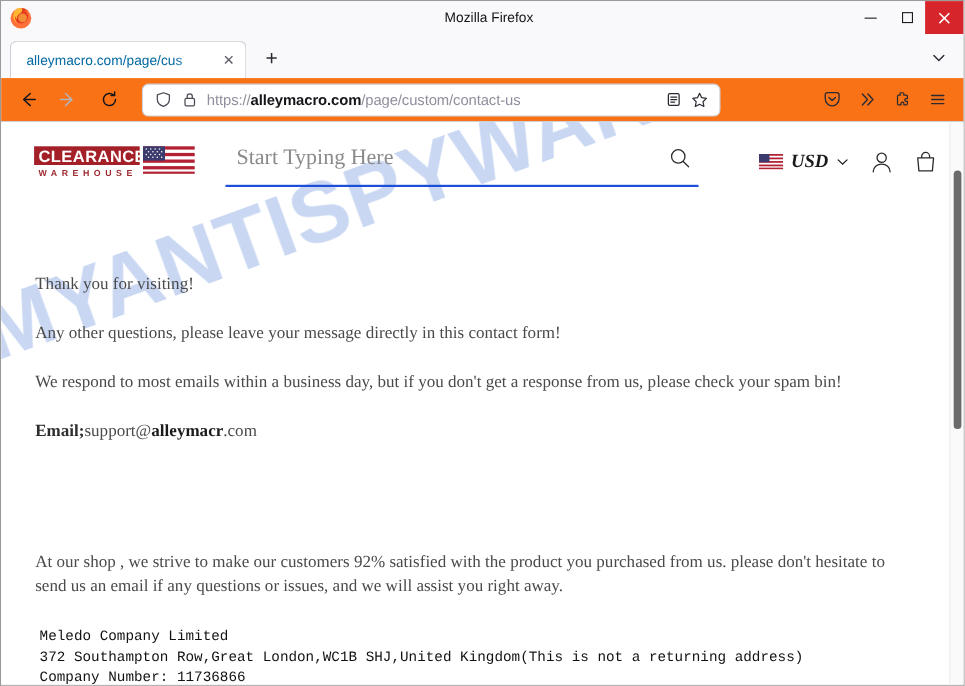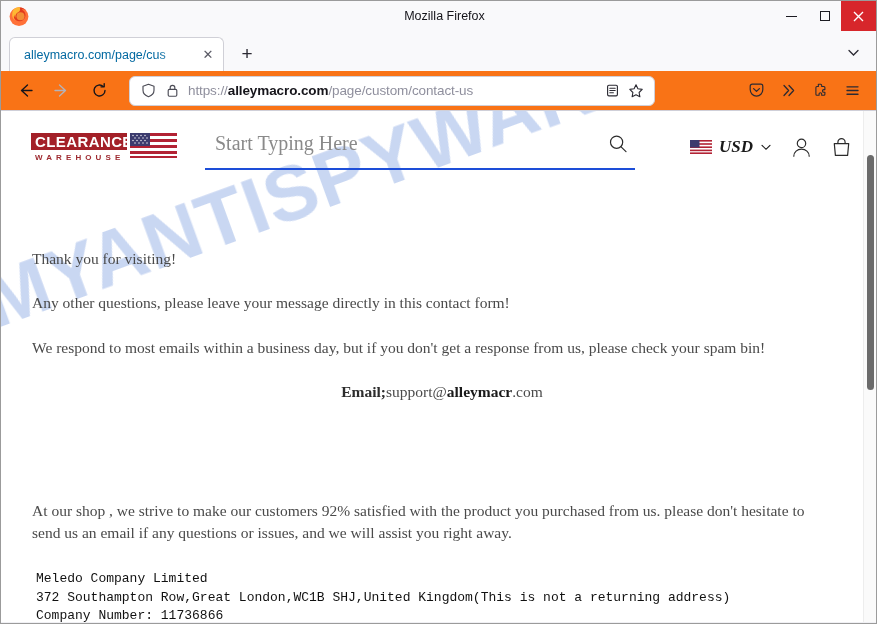--- a/index.html
+++ b/index.html
@@ -319,21 +319,21 @@
     padding: 0 24px 0 31px;
     font-family: "Liberation Serif", serif;
   }
   .para {
     font-size: 15.5px;
     color: #4a4a4a;
     margin: 0 0 25px 0;
     line-height: 1.25;
   }
   .para.first { margin-top: 66px; }
-  .para.email { margin-bottom: 0; text-align: center; }
+  .para.email { margin-bottom: 0; }
   .para.email b { color: #1a1a1a; }
   .para.email .lbl { font-weight: bold; color: #2d2d2d; }
 
   .block-note {
     font-size: 15.5px;
     color: #4a4a4a;
     line-height: 1.45;
     margin: 98px 0 0 0;
     max-width: 800px;
   }

